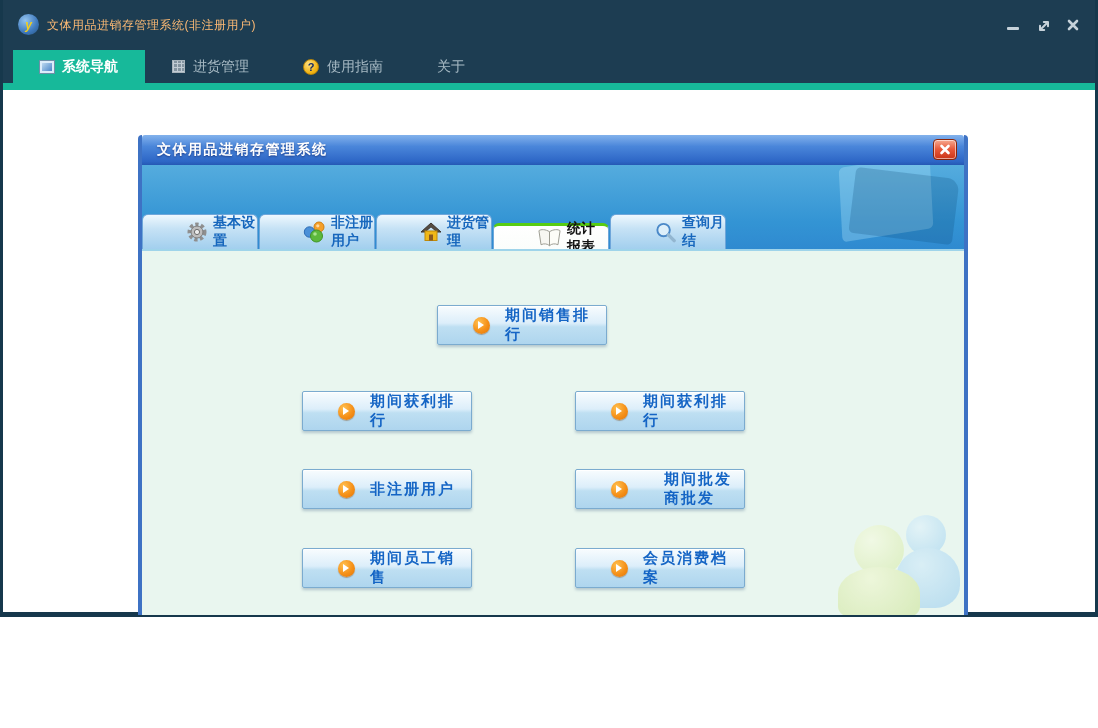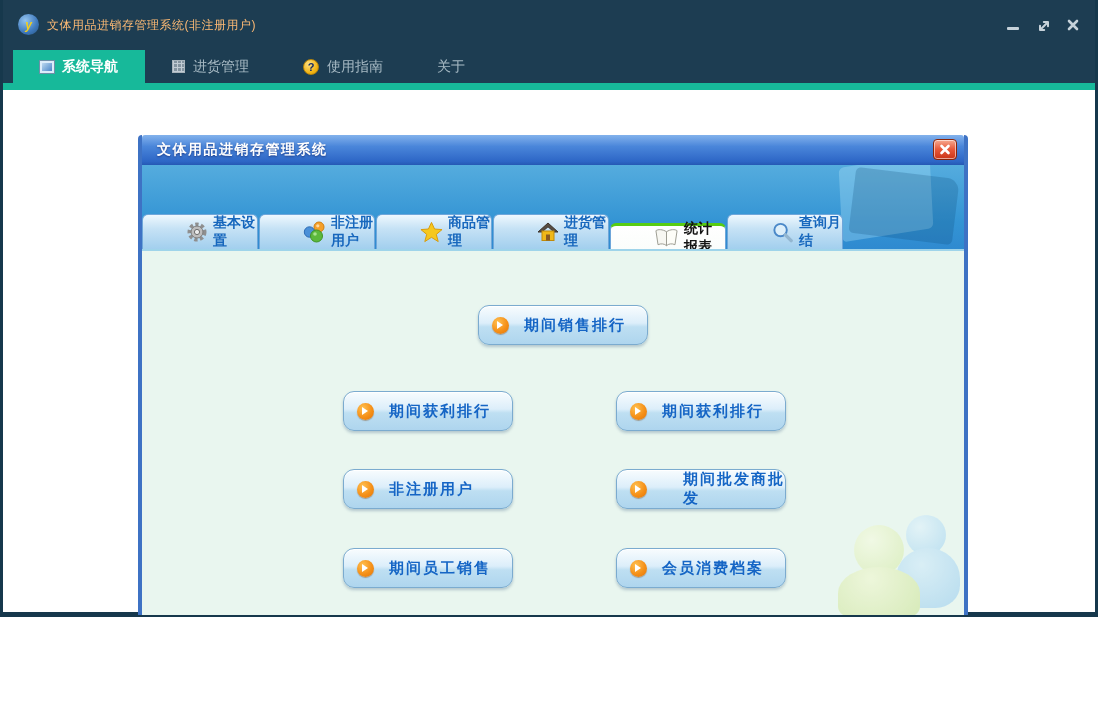--- a/index.html
+++ b/index.html
@@ -67,25 +67,25 @@
     background:linear-gradient(#eef8fe, #c6e2f5 40%, #a2cfee);
     color:#1767bd; font-weight:bold; font-size:14px;
     display:flex; align-items:center; justify-content:center; gap:5px;padding-left:43px; }
   .tab.selected { height:26px; border-top:3px solid #58cc12;
     background:linear-gradient(#ffffff, #fbfdfb); color:#141414; }
   .tab svg { flex-shrink:0; }
 
   .dlg-content { position:absolute; top:114px; left:0; right:0; bottom:0;
     background:#e9f6ef; border-top:2px solid #9fd4ea; overflow:hidden; }
 
-  .rpt-btn { position:absolute; width:170px; height:40px; border:1px solid #7babcf; border-radius:11px;
+  .rpt-btn { position:absolute; width:170px; height:40px; border:1px solid #7babcf; border-radius:2px;
     background:linear-gradient(#f8fcfe, #dceefa 45%, #bedff2 55%, #aed5ee);
     box-shadow:0 2px 3px rgba(40,80,120,.28), inset 0 1px 0 #ffffff;
-    display:flex; align-items:center; padding-left:13px; gap:15px;
-    color:#1565c5; font-weight:bold; font-size:15px; letter-spacing:2px; cursor:pointer;margin-left:41px; }
+    display:flex; align-items:center; padding-left:35px; gap:15px;
+    color:#1565c5; font-weight:bold; font-size:15px; letter-spacing:2px; cursor:pointer; }
   .arrow-ico { width:17px; height:17px; border-radius:50%; flex-shrink:0;
     background:radial-gradient(circle at 35% 30%, #ffc050, #f59018 55%, #e27406);
     box-shadow:0 1px 1px rgba(120,60,0,.4);
     display:flex; align-items:center; justify-content:center; }
   .arrow-tri { width:0; height:0; border:4px solid transparent; border-left:6px solid #ffffff; margin-left:3px; }
 
   .p0 { left:295px; top:54px; }
   .p1 { left:160px; top:140px; }
   .p2 { left:433px; top:140px; }
   .p3 { left:160px; top:218px; }
@@ -184,26 +184,20 @@
           <svg width="23" height="22" viewBox="0 0 23 22">
             <circle cx="16" cy="6" r="5" fill="#f5a02a" stroke="#d07f10"></circle>
             <circle cx="6.5" cy="11" r="5.2" fill="#4a90d8" stroke="#2e6cb4"></circle>
             <circle cx="13.5" cy="15" r="6" fill="#5cb83c" stroke="#3f9424"></circle>
             <circle cx="14.8" cy="4.8" r="1.6" fill="#ffd9a0"></circle>
             <circle cx="12" cy="13" r="1.8" fill="#a8e28e"></circle>
           </svg>
           <span>非注册用户</span>
         </div>
 
-        <div class="tab">
-          <svg width="23" height="22" viewBox="0 0 24 22">
-            <path d="M12 1 L15.2 7.9 L23 8.5 L17 13.5 L19 21 L12 16.6 L5 21 L7 13.5 L1 8.5 L8.8 7.9 Z" fill="#f6c81e" stroke="#d89a08" stroke-width="1"></path>
-          </svg>
-          <span>商品管理</span>
-        </div>
 
         <div class="tab">
           <svg width="22" height="22" viewBox="0 0 22 22">
             <path d="M1 11 L11 2 L21 11 L17 11 L11 5.8 L5 11 Z" fill="#564c42" stroke="#3c342c"></path>
             <rect x="5" y="10" width="12" height="9.5" fill="#f0b818" stroke="#c08a08"></rect>
             <rect x="9" y="13.5" width="4" height="6" fill="#8a5a20"></rect>
           </svg>
           <span>进货管理</span>
         </div>
 

